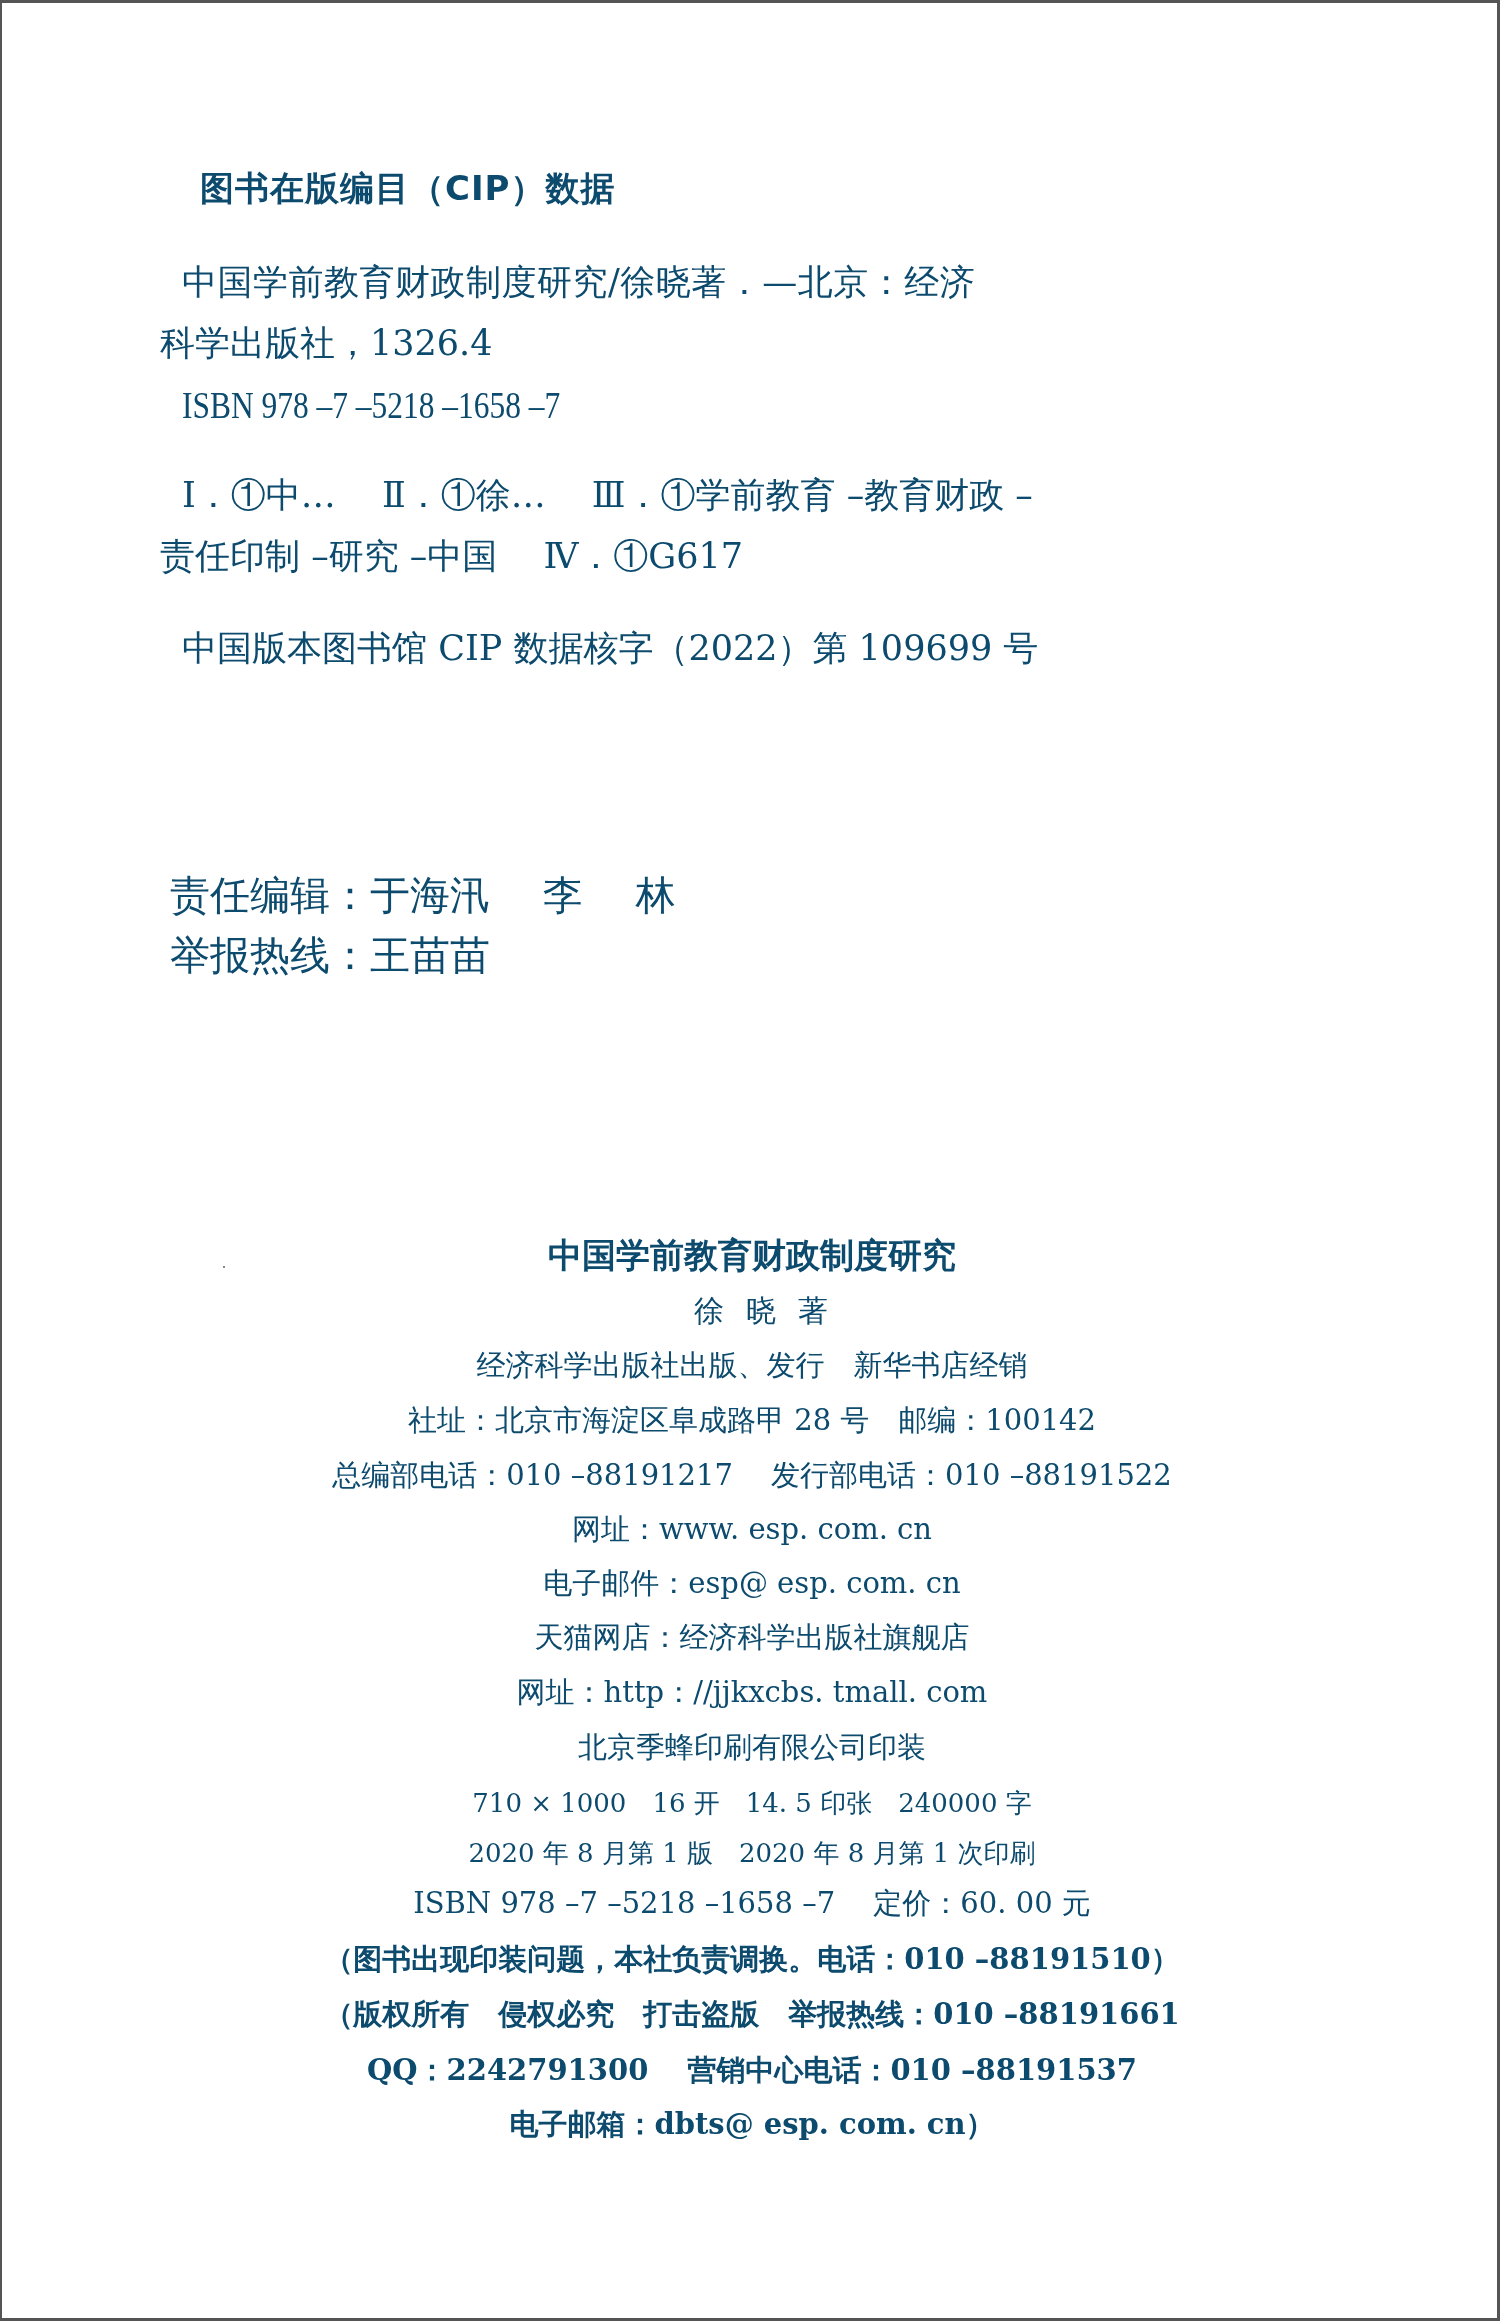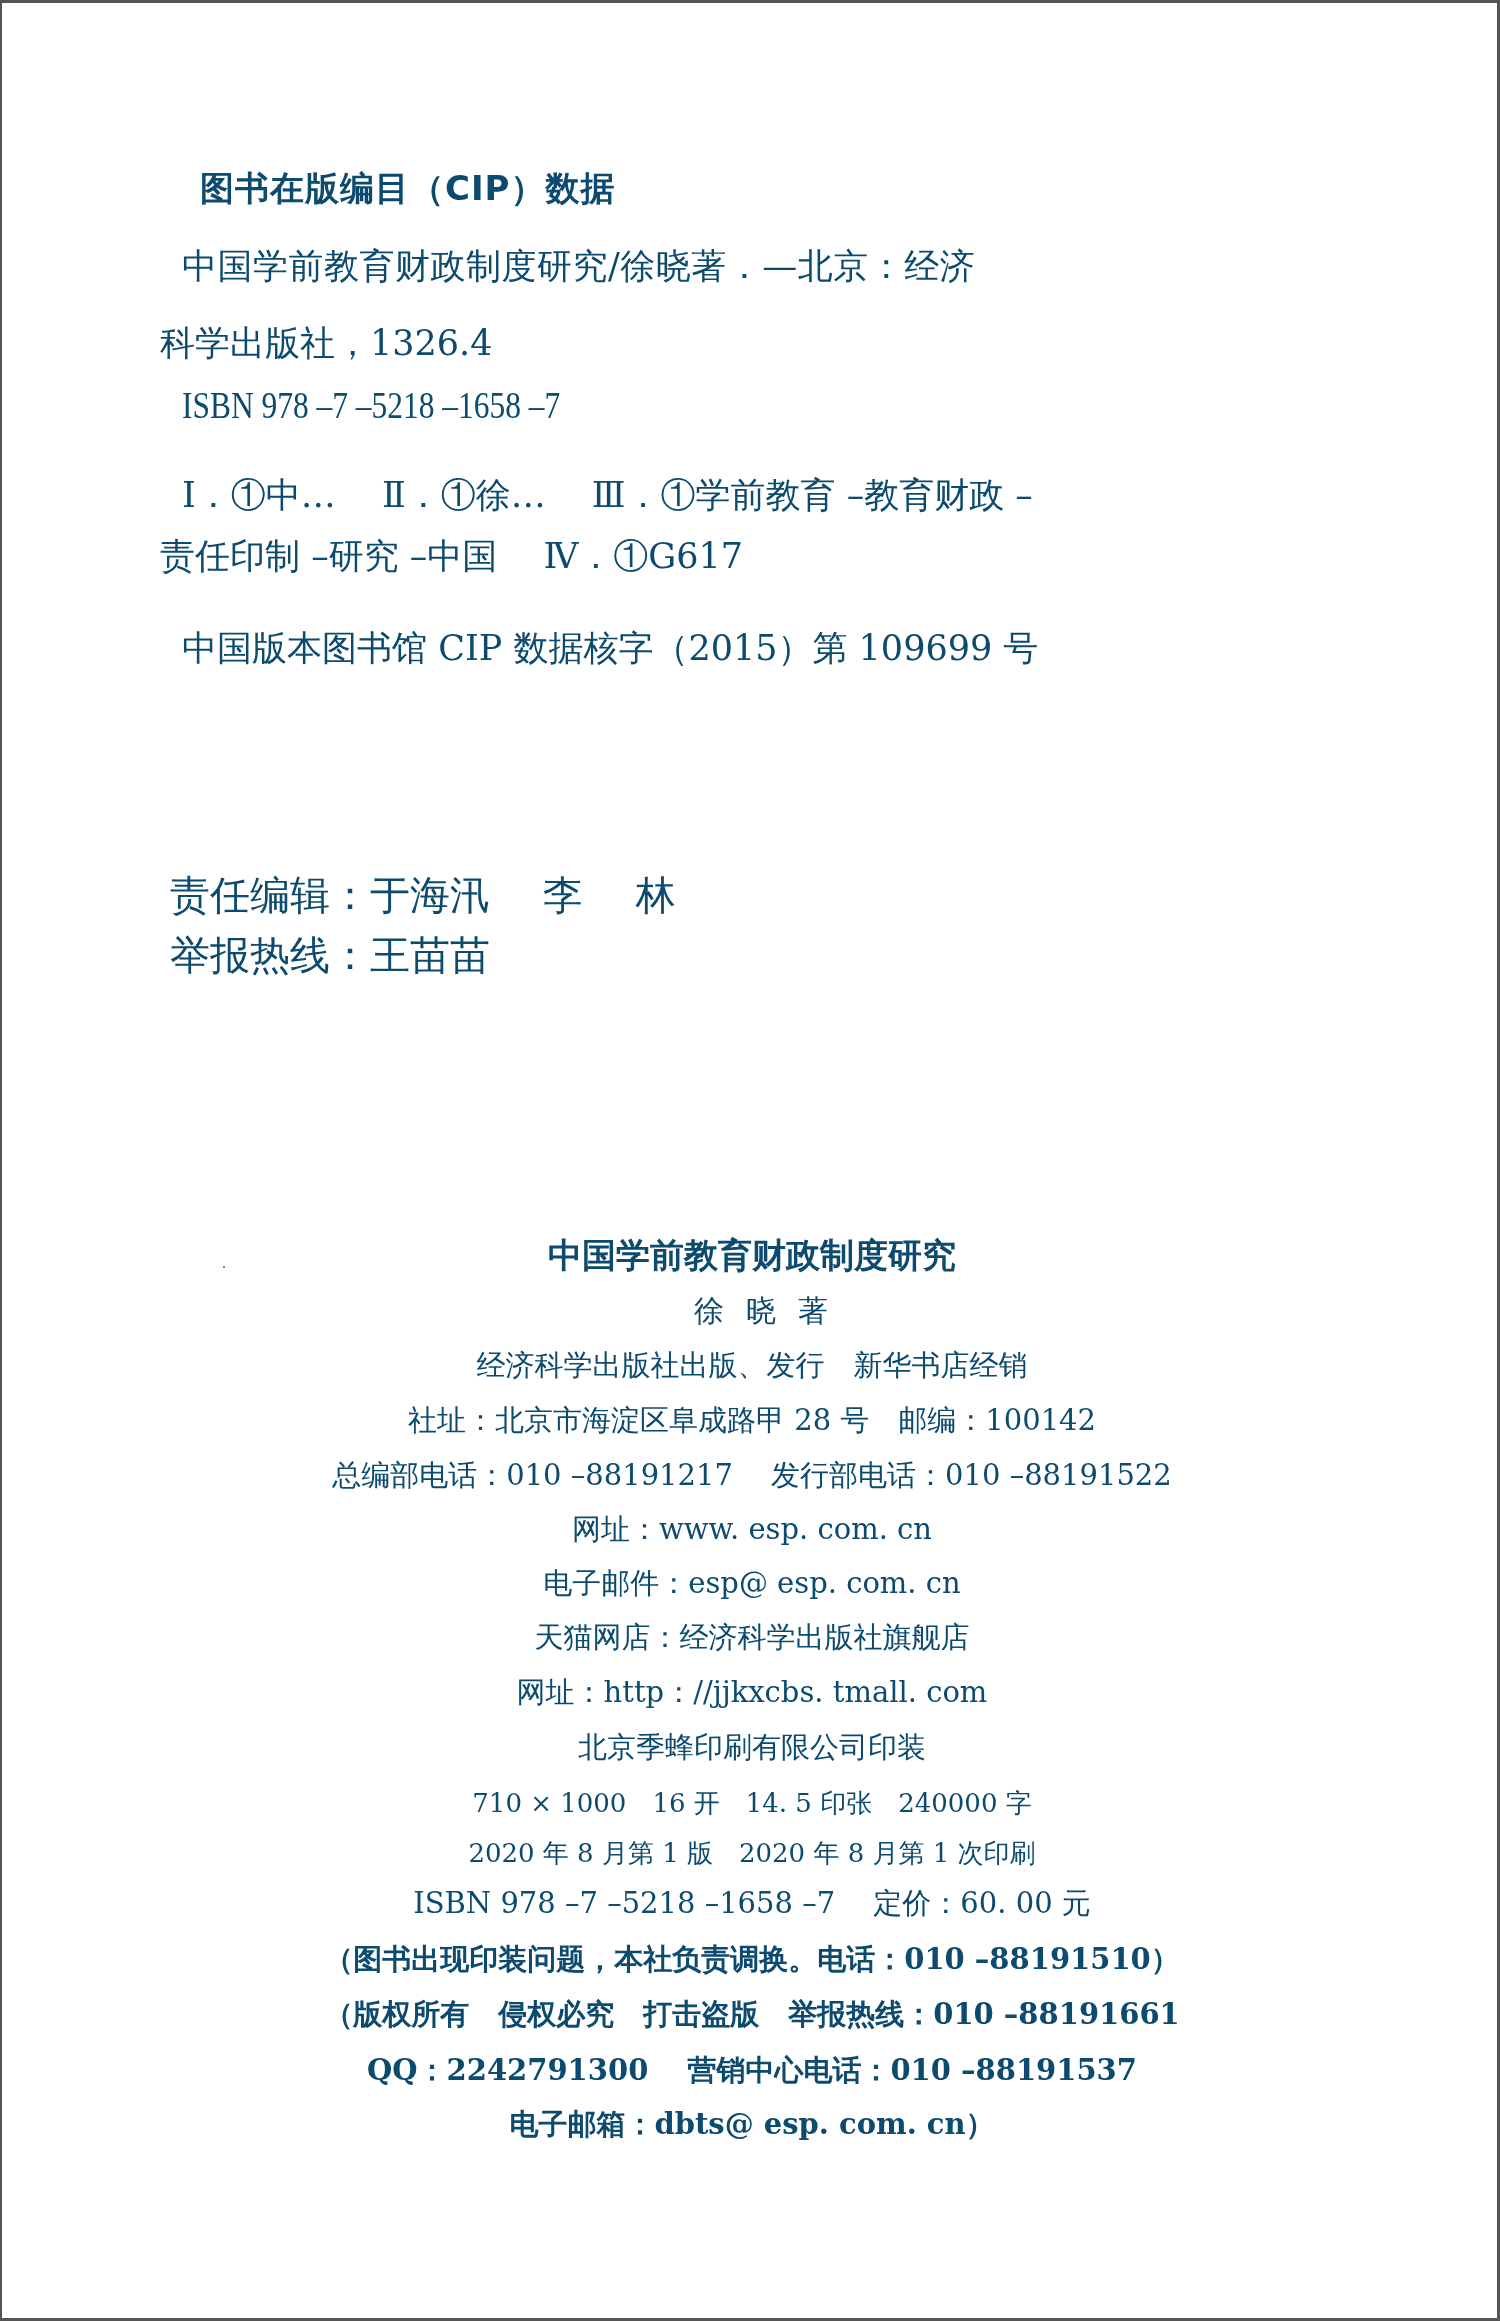--- a/index.html
+++ b/index.html
@@ -7,21 +7,21 @@
     .page {
       position: absolute; left: 0; top: 0; width: 1500px; height: 2321px;
       box-sizing: border-box; background: #ffffff;
       border-top: 3px solid #555555; border-right: 3px solid #555555;
       border-left: 2px solid #555555; border-bottom: 3px solid #555555;
       font-family: "DejaVu Serif", "Liberation Serif", serif; color: #0c4a6e;
     }
     .line { position: absolute; white-space: pre; line-height: 1; }
     .cip-heading { left: 198px; top: 168px; font-size: 34px; font-weight: bold; font-family: "DejaVu Sans", "Liberation Sans", sans-serif; letter-spacing: 1px; }
     .cip { font-size: 35px; }
-    .cip .l1 { left: 180px; top: 246px; letter-spacing: 0.5px; text-align: center; }
+    .cip .l1 { left: 180px; top: 262px; letter-spacing: 0.5px; text-align: center; }
     .cip .l2 { left: 158px; top: 323px; }
     .cip .l3 { left: 180px; top: 384px; font-family: "Liberation Serif", serif; font-size: 37px; transform: scaleX(0.85); transform-origin: left; }
     .cip .l4 { left: 180px; top: 475px; text-align: center; }
     .cip .l5 { left: 158px; top: 536px; }
     .cip .l6 { left: 180px; top: 628px; }
     .staff { font-size: 40px; left: 168px; }
     .staff.s1 { top: 872px; } .staff.s2 { top: 932px; } .staff.s3 { top: 993px; }
     .center { left: 0; width: 1500px; text-align: center; }
     .imprint .title { top: 1235px; font-size: 34px; font-weight: bold; font-family: "DejaVu Sans", "Liberation Sans", sans-serif; }
     .imprint .author { top: 1293px; font-size: 30px; letter-spacing: 22px; padding-left: 20px; }
@@ -41,21 +41,21 @@
 <div class="page">
 
   <div class="line cip-heading">图书在版编目（CIP）数据</div>
 
   <div class="cip">
     <div class="line l1">中国学前教育财政制度研究/徐晓著．—北京：经济</div>
     <div class="line l2">科学出版社，1326.4</div>
     <div class="line l3">ISBN 978 –7 –5218 –1658 –7</div>
     <div class="line l4">Ⅰ．①中…　 Ⅱ．①徐…　 Ⅲ．①学前教育 –教育财政 –</div>
     <div class="line l5">责任印制 –研究 –中国　 Ⅳ．①G617</div>
-    <div class="line l6">中国版本图书馆 CIP 数据核字（2015）第 109699 号</div>
+    <div class="line l6">中国版本图书馆 CIP 数据核字（2022）第 109699 号</div>
   </div>
 
   <div class="line staff s1"><span>责任编辑：</span><span>于海汛　 李　 林</span></div>
   <div class="line staff s2"><span>举报热线：</span><span>王苗苗</span></div>
 
   <div class="speck"></div>
 
   <div class="imprint">
     <div class="line center title">中国学前教育财政制度研究</div>
     <div class="line center author">徐晓著</div>

